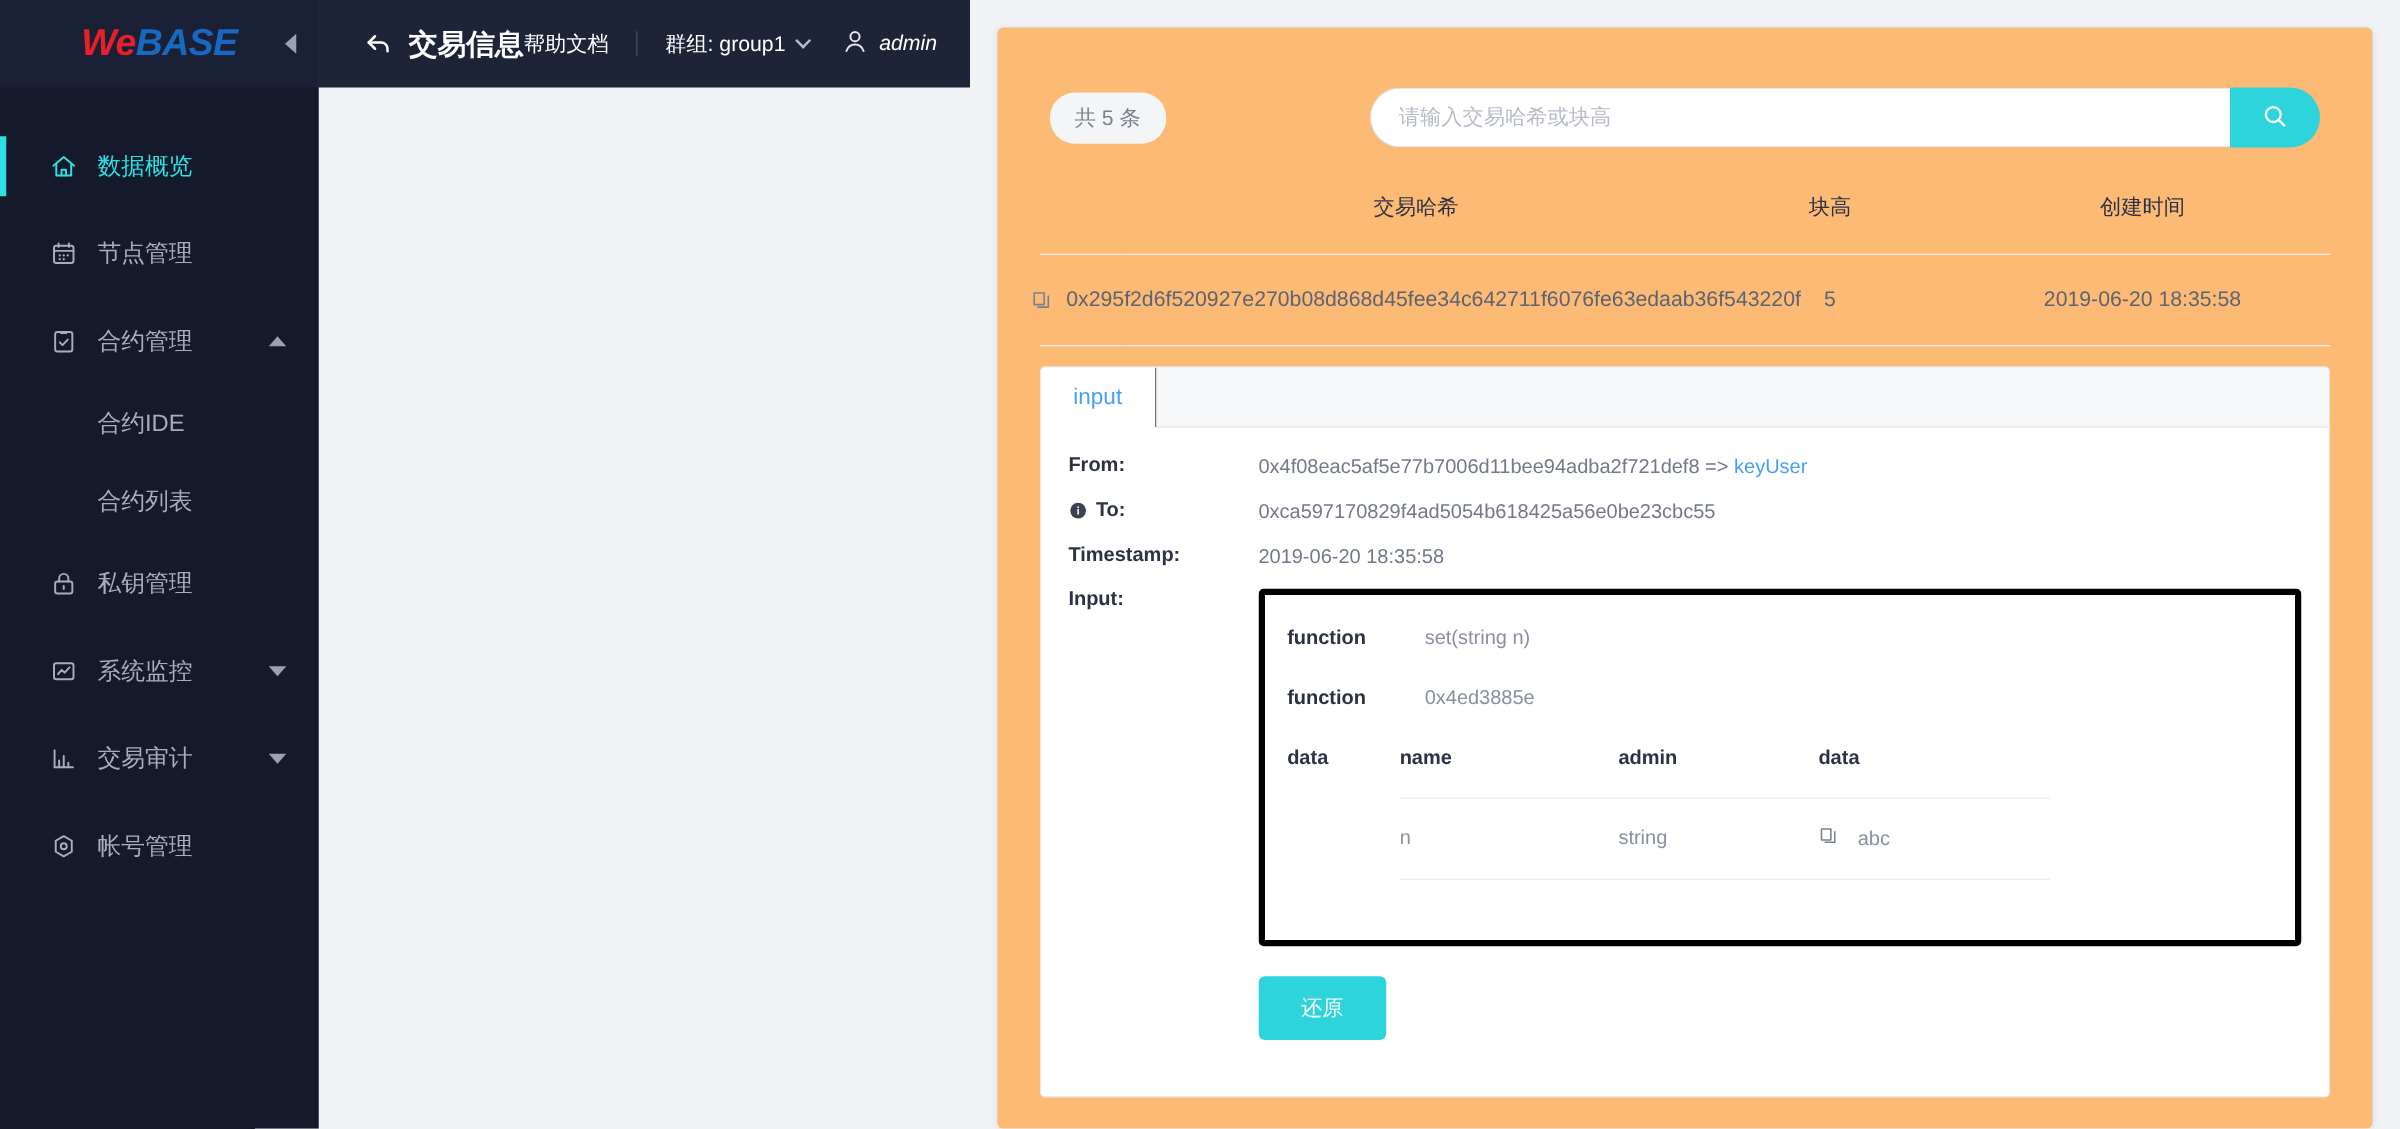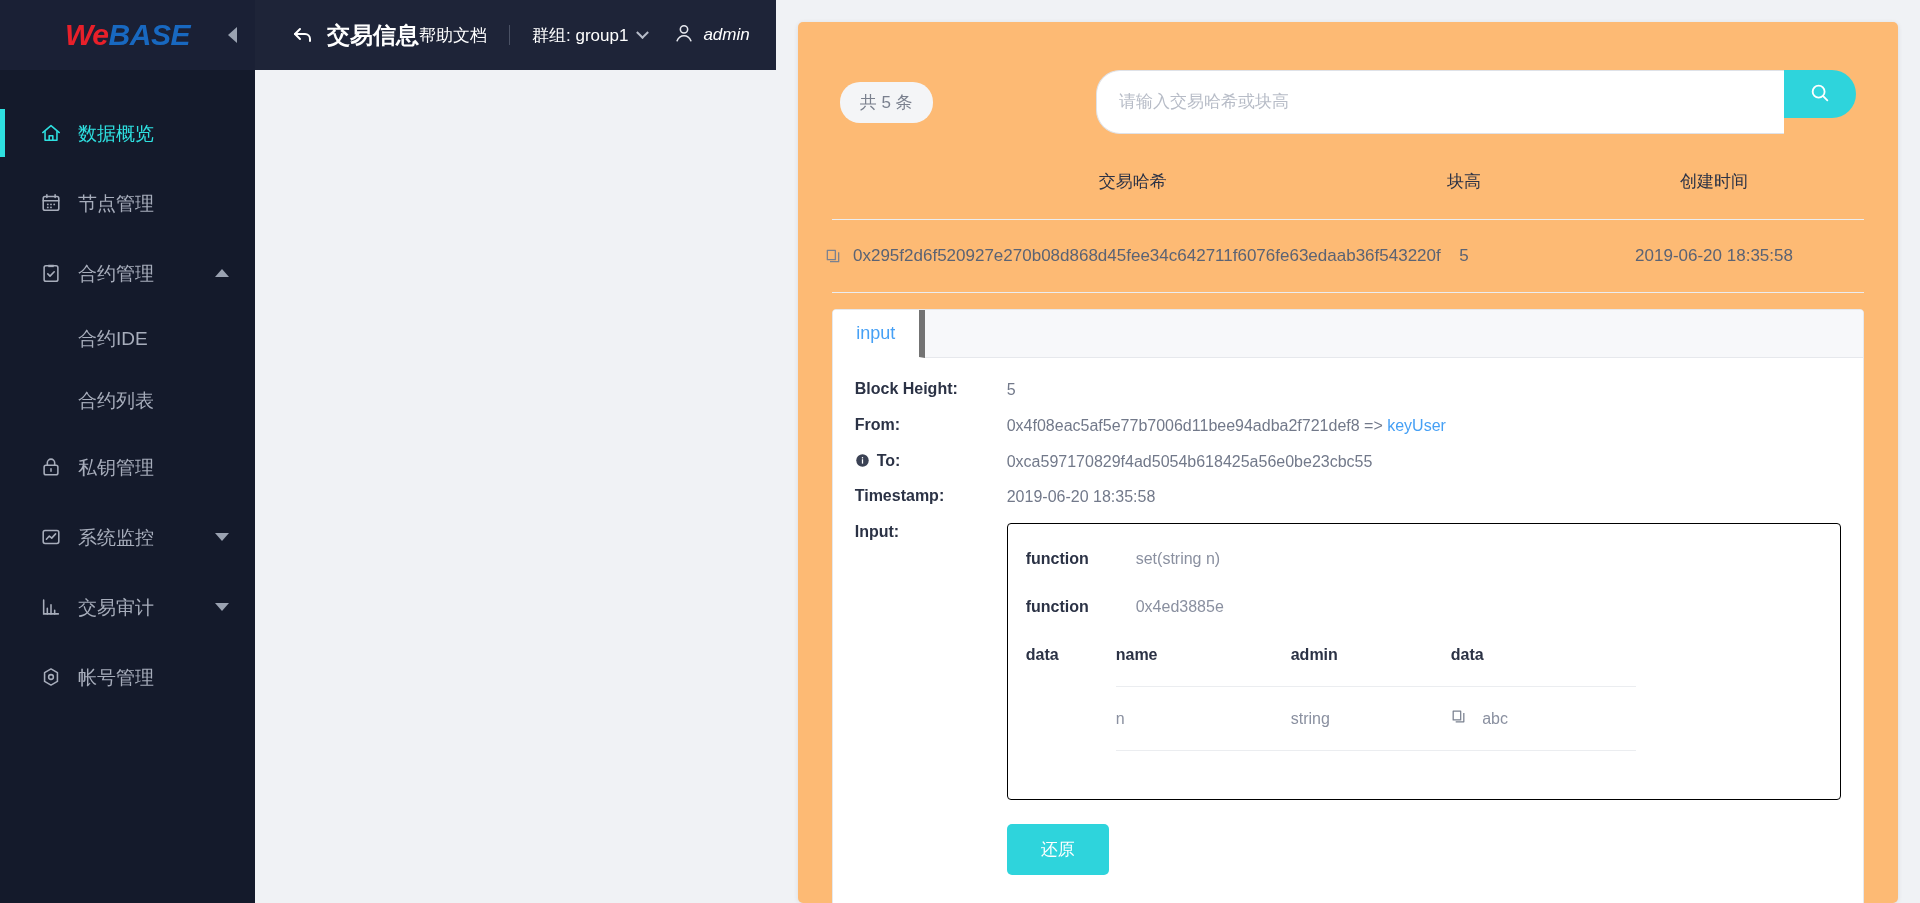--- a/index.html
+++ b/index.html
@@ -91,21 +91,21 @@
     height: 100%;
   }
 
   .card-top { display: flex; align-items: center; padding: 14px 8px 24px 8px; }
   .count-badge {
     background: #f4f5f7; color: #7a808e; font-size: 17px;
     padding: 9px 20px; border-radius: 20px;
   }
   .search-wrap { margin-left: auto; display: flex; width: 760px; }
   .search-input {
-    flex: 1; height: 64px; border: 1px solid #dfe2e8; border-right: none;
+    flex: 1; height: 48px; border: 1px solid #dfe2e8; border-right: none;
     border-radius: 24px 0 0 24px; padding: 0 22px; font-size: 17px;
     color: #333; outline: none;
     font-family: "Liberation Sans", sans-serif;
     background: #fff;
   }
   .search-input::placeholder { color: #b7bcc7; }
   .search-btn {
     width: 72px; height: 48px; background: #2ed4dc; border: none;
     border-radius: 0 24px 24px 0; cursor: pointer;
     display: flex; align-items: center; justify-content: center;
@@ -136,34 +136,34 @@
 
   
   .detail {
     border: 1px solid #e6e8ec; border-radius: 4px; margin-top: 16px;
     background: #fff; overflow: hidden;
   }
   .tabs { display: flex; height: 48px; border-bottom: 1px solid #e6e8ec; background: #f7f8fa; }
   .tab {
     min-width: 92px; padding: 0 22px; display: flex; align-items: center;
     justify-content: center; font-size: 18px; color: #6b7280; cursor: pointer;
-    border-right: 6px solid #737373;
+    border-right: 1px solid #737373;
   }
   .tab.active { background: #fff; color: #46a0f5; border-bottom: 1px solid #fff; margin-bottom: -1px; }
   .detail-body { padding: 22px 22px 30px 22px; }
   .kv { display: flex; align-items: flex-start; margin-bottom: 15px; }
   .kv .k {
     width: 152px; flex-shrink: 0; font-size: 16px; color: #2b3245;
     font-weight: bold; display: flex; align-items: center;
   }
   .kv .v { font-size: 16px; color: #72798a; line-height: 1.3; }
   .kv .v .link { color: #46a0f5; }
   .info-ic { margin-right: 7px; display: inline-flex; }
 
-  .input-box { border: 1px solid #000000; border-radius: 4px; padding: 18px 10px 26px 10px; }
+  .input-box { border: 5px solid #000000; border-radius: 4px; padding: 18px 10px 26px 10px; }
   .ib-row { display: flex; align-items: flex-start; padding: 8px 0 22px 0; }
   .ib-k { width: 98px; flex-shrink: 0; font-size: 16px; color: #2b3245; font-weight: bold; padding-left: 8px; }
   .ib-v { font-size: 16px; color: #8a90a0; margin-left: 20px; }
   .dt { width: 520px; border-collapse: collapse; table-layout: fixed; }
   .dt th {
     font-size: 16px; color: #2b3245; font-weight: bold;
     text-align: left; padding: 0 0 22px 0;
   }
   .dt td {
     font-size: 16px; color: #8a90a0; text-align: left;
@@ -364,24 +364,20 @@
           </tbody>
         </table>
 
         <div class="detail">
           <div class="tabs">
             <div class="tab active">input</div>
           </div>
 
           <div class="detail-body">
 
-            <div class="kv">
-              <div class="k">Block Height:</div>
-              <div class="v">5</div>
-            </div>
 
             <div class="kv">
               <div class="k">From:</div>
               <div class="v"><span>0x4f08eac5af5e77b7006d11bee94adba2f721def8 =&gt; </span><span class="link">keyUser</span></div>
             </div>
 
             <div class="kv">
               <div class="k">
                 <span class="info-ic">
                   <svg width="15" height="15" viewBox="0 0 24 24">

